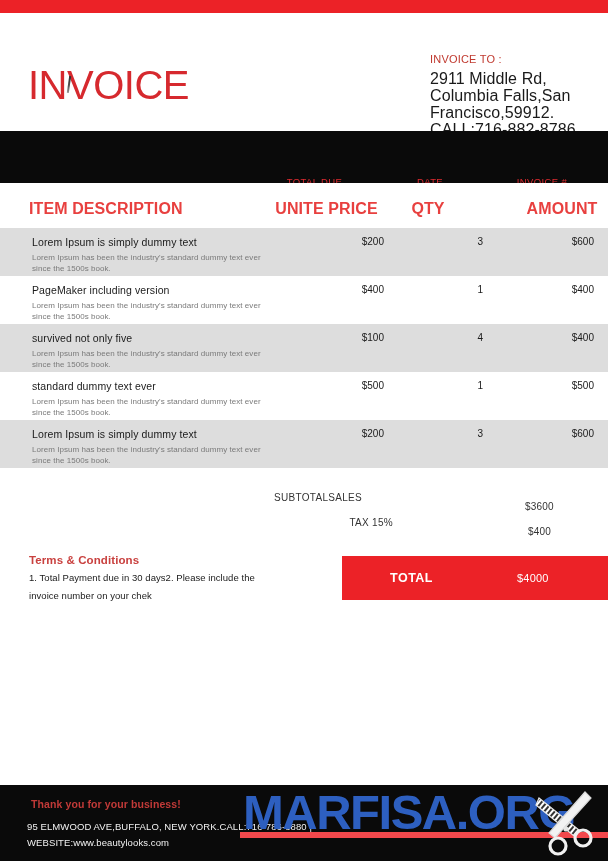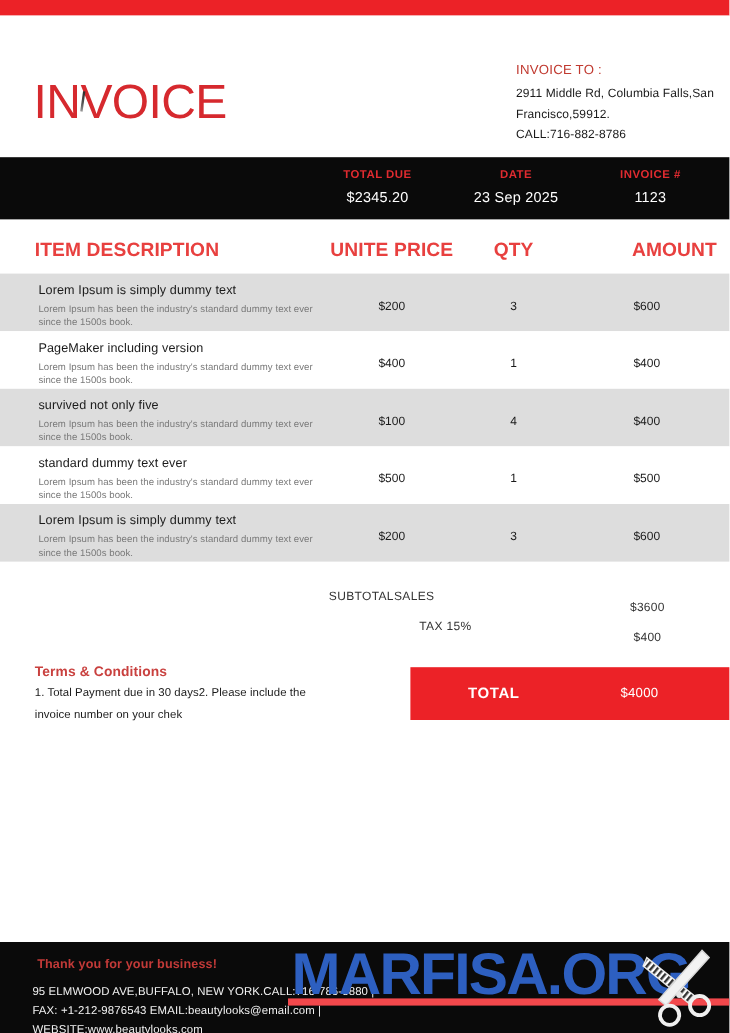--- a/index.html
+++ b/index.html
@@ -63,21 +63,21 @@
     width: 175px;
   }
   .invoice-to-title {
     font-size: 11px;
     color: #c0392f;
     font-weight: 400;
     letter-spacing: 0.2px;
     margin-bottom: 5px;
   }
   .invoice-to-line {
-    font-size: 10px;
+    font-size: 16px;
     color: #1a1a1a;
     line-height: 17px;
     letter-spacing: 0.1px;
   }
 
   
   .summary-band {
     position: absolute;
     top: 131px; left: 0;
     width: 608px;
@@ -89,22 +89,23 @@
     top: 9px;
     text-align: center;
   }
   .summary-col.total-due { left: 257px; width: 115px; }
   .summary-col.date      { left: 375px; width: 110px; }
   .summary-col.invno     { left: 487px; width: 110px; }
   .summary-label {
     font-size: 9.5px;
     color: #e02b30;
     letter-spacing: 0.4px;
-    font-weight: 700;
+    font-weight: 400;
     margin-bottom: 6px;
+    margin-top: 36px;
   }
   .summary-value {
     font-size: 12px;
     color: #ffffff;
     font-weight: 400;
     letter-spacing: 0.2px;
   }
 
   
   .col-headers {
@@ -151,24 +152,24 @@
     position: absolute;
     left: 32px; top: 24px;
     width: 240px;
     font-size: 8px;
     color: #7a7a7a;
     line-height: 11px;
     letter-spacing: 0.05px;
   }
   .row-cell {
     position: absolute;
-    top: 22px;
+    top: 8px;
     font-size: 10px;
     color: #1a1a1a;
-    text-align: center;
+    text-align: right;
   }
   .row-cell.price { left: 269px; width: 115px; }
   .row-cell.qty   { left: 373px; width: 110px; }
   .row-cell.amt   { left: 484px; width: 110px; }
 
   
   .totals-area {
     position: absolute;
     top: 470px; left: 0;
     width: 608px;
@@ -398,21 +399,20 @@
 
 <div class="terms">
   <div class="terms-title">Terms &amp; Conditions</div>
   <div class="terms-body">1. Total Payment due in 30 days2. Please include the invoice number on your chek</div>
 </div>
 
 <div class="footer">
   <div class="footer-thanks">Thank you for your business!</div>
   <div class="footer-lines">
     <div class="footer-line">95 ELMWOOD AVE,BUFFALO, NEW YORK.CALL:716-786-8880 |</div>
-    <div class="footer-line">FAX: +1-212-9876543 EMAIL:beautylooks@email.com |</div>
     <div class="footer-line">WEBSITE:www.beautylooks.com</div>
   </div>
 
   <div class="watermark">
     <div class="wm-text">MARFISA.ORG</div>
     <div class="wm-stripe"></div>
   </div>
 </div>
 
 <svg class="wm-scissors" width="72" height="72" viewBox="0 0 72 72">

